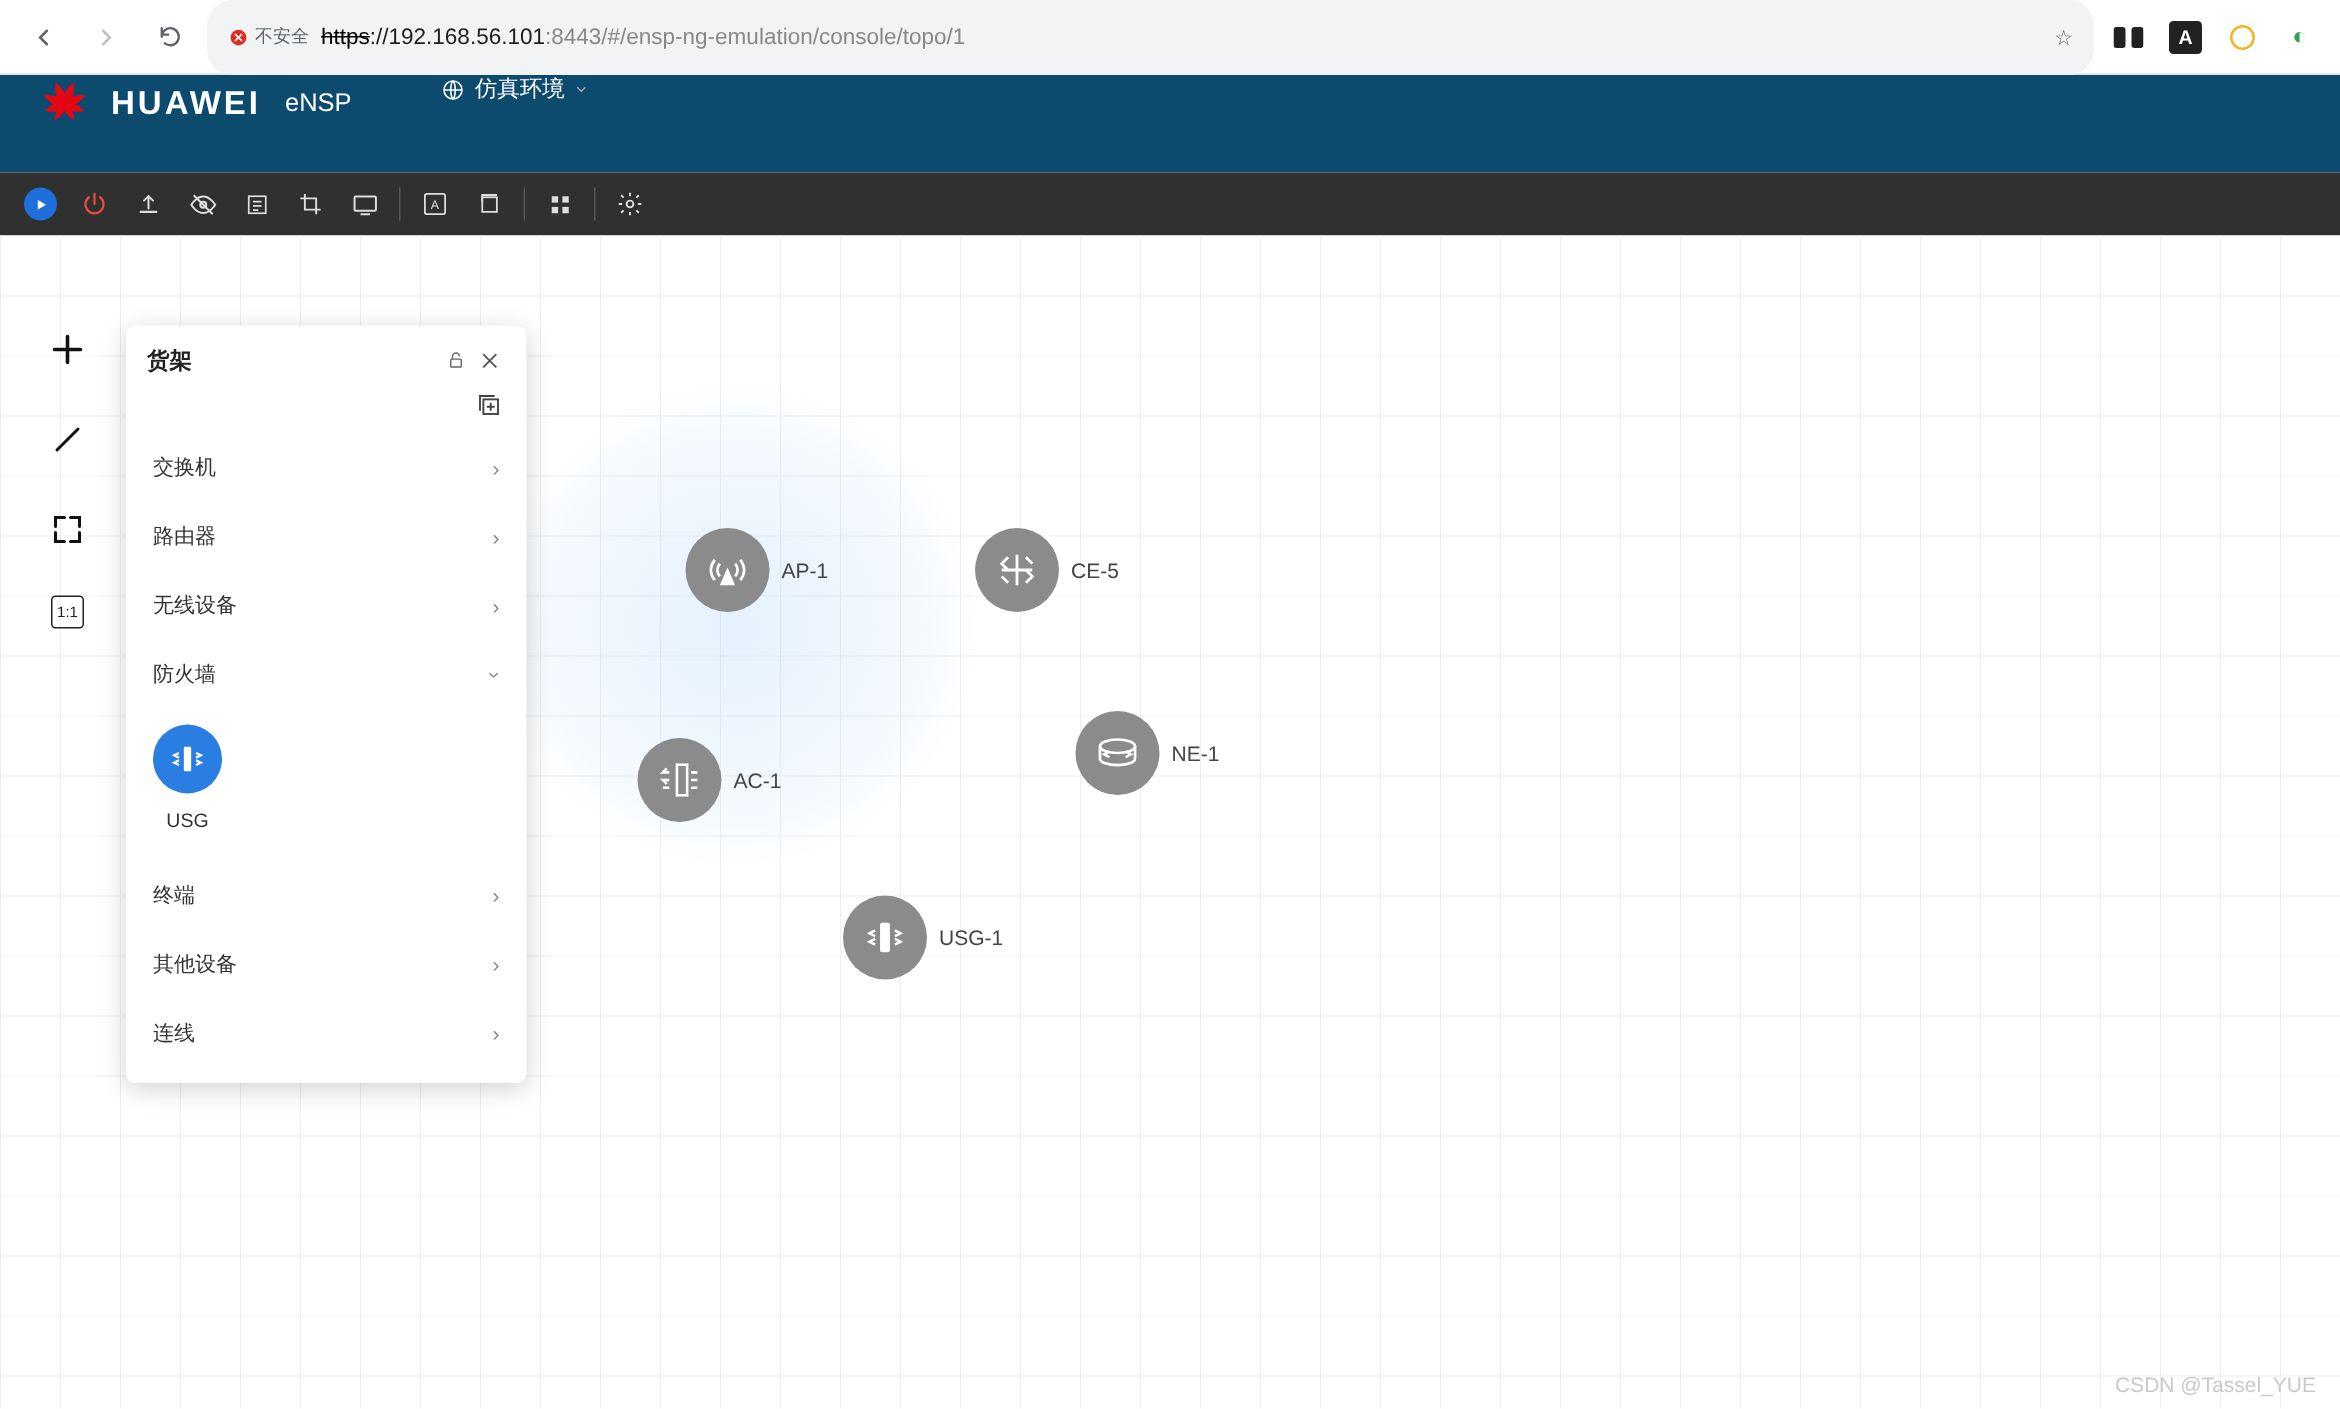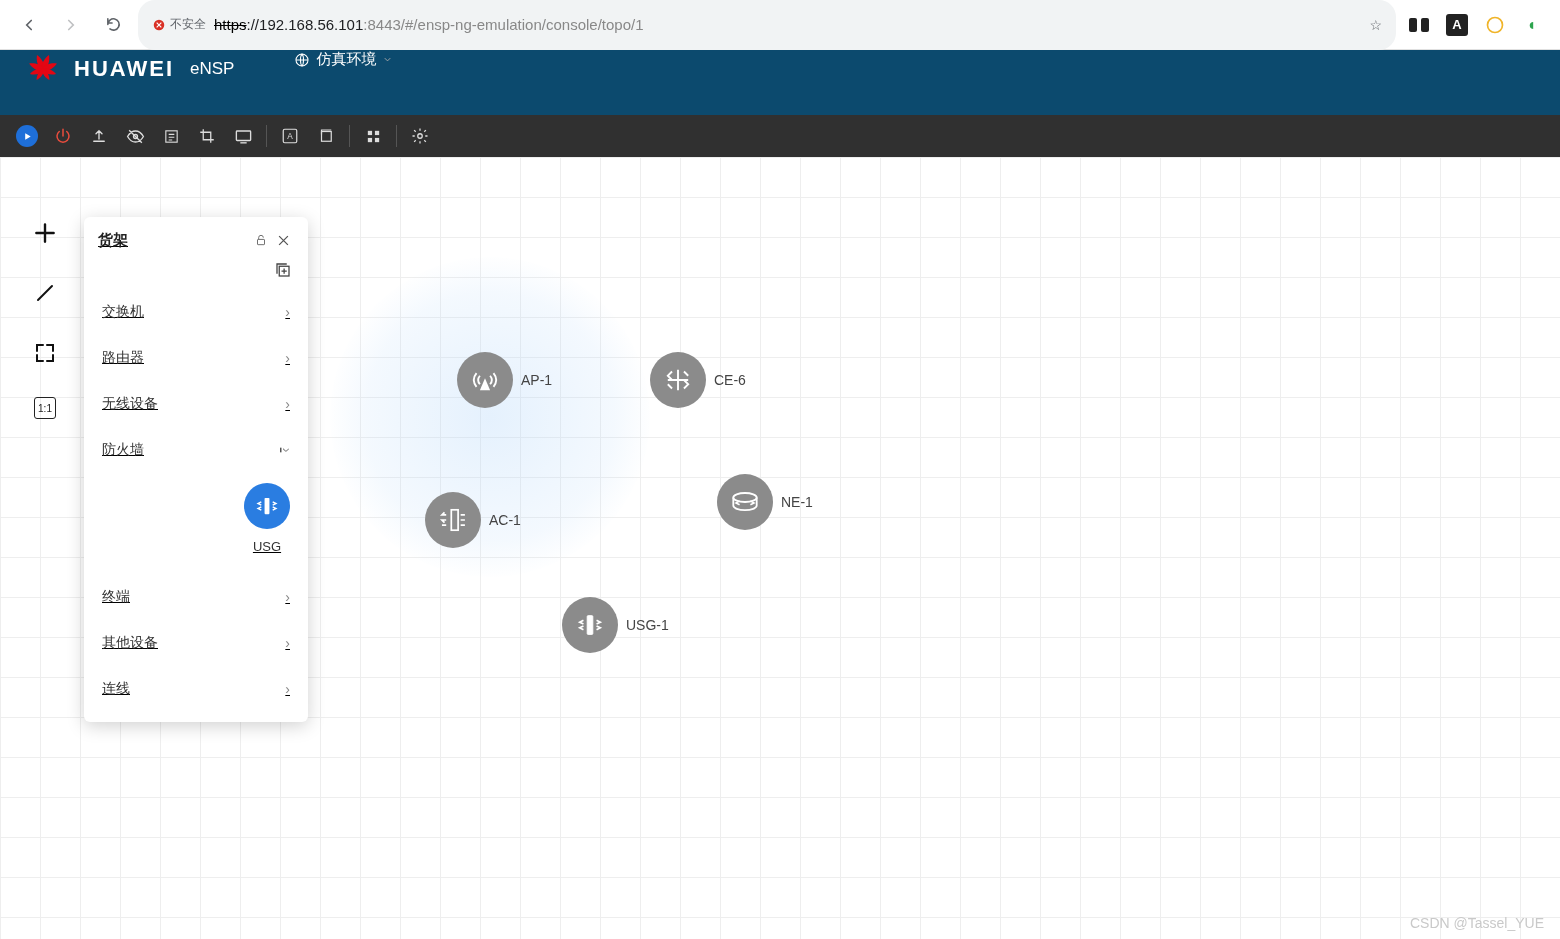--- a/index.html
+++ b/index.html
@@ -38,29 +38,29 @@
       background-size: 40px 40px; }
     .spotlight { position:absolute; left:330px; top:100px; width:320px; height:320px; border-radius:50%;
       background: radial-gradient(circle, rgba(180,215,250,0.35) 0%, rgba(180,215,250,0.15) 55%, transparent 72%); }
 
     
     .v-tools { position:absolute; left:22px; top:60px; width:46px; background:transparent; display:flex; flex-direction:column; gap:28px; align-items:center; z-index:5;text-align:center; }
     .v-tool { width:32px; height:32px; display:flex; align-items:center; justify-content:center; color:#222; cursor:pointer; }
     .v-tool.box { border:1.5px solid #222; border-radius:3px; font-size:10px; width:22px; height:22px; }
 
     
-    .panel { position:absolute; left:84px; top:60px; width:224px; background:#fff; border-radius:6px; box-shadow:0 4px 18px rgba(0,0,0,0.18); z-index:6;text-decoration:underline; }
+    .panel { position:absolute; left:84px; top:60px; width:267px; background:#fff; border-radius:6px; box-shadow:0 4px 18px rgba(0,0,0,0.18); z-index:6; }
     .panel-head { display:flex; align-items:center; padding:12px 14px 6px; }
     .panel-title { font-weight:700; font-size:15px; color:#222; flex:1; }
     .panel-ic { width:22px; height:22px; display:flex; align-items:center; justify-content:center; color:#666; cursor:pointer; }
     .panel-sub { display:flex; justify-content:flex-end; padding: 2px 14px 8px;}
     .panel-body { padding: 0 4px 10px; }
     .cat { display:flex; align-items:center; padding: 14px 14px; font-size:14px; color:#333; cursor:pointer; }
     .cat .chev { margin-left:auto; color:#888; }
-    .fw-items { display:flex; padding:10px 14px 20px;justify-content:flex-end; }
+    .fw-items { display:flex; padding:10px 14px 20px; }
     .fw-item { display:flex; flex-direction:column; align-items:center; gap:10px; cursor:pointer; }
     .usg-ic { width:46px; height:46px; border-radius:50%; background:#2a7de1; display:flex; align-items:center; justify-content:center; }
     .fw-label { font-size:13px; color:#333; }
 
     
     .node { position:absolute; display:flex; flex-direction:row; align-items:center; gap:8px; font-size:14px; color:#444; }
     .node-ic { width:56px; height:56px; border-radius:50%; background:#8b8b8b; display:flex; align-items:center; justify-content:center; cursor:pointer; }
     .node-ic svg { stroke:#fff; fill:none; }
     
     .watermark { position:absolute; right:16px; bottom:8px; font-size:14px; color:#c9c9c9; }
@@ -313,21 +313,21 @@
         </svg>
       </div>
     <span>AP-1</span>
   </div>
   <div class="node" style="left:650px; top:195px">
     <div class="node-ic">
         <svg width="34" height="34" viewBox="0 0 40 40">
           <path d="M20 8v24M8 20h24M13 10l-5 5 5 5M27 20l5 5-5 5M27 10l5 5M13 30l-5-5" stroke-width="2.2"></path>
         </svg>
       </div>
-    <span>CE-6</span>
+    <span>CE-5</span>
   </div>
   <div class="node" style="left:425px; top:335px">
     <div class="node-ic">
         <svg width="34" height="34" viewBox="0 0 40 40">
           <rect x="18" y="8" width="8" height="24" stroke-width="2"></rect>
           <path d="M12 14h-5l3-3M12 20h-5l3 3M12 26h-5" stroke-width="2"></path>
           <path d="M29 14h5M29 20h5M29 26h5" stroke-width="2"></path>
         </svg>
       </div>
     <span>AC-1</span>

